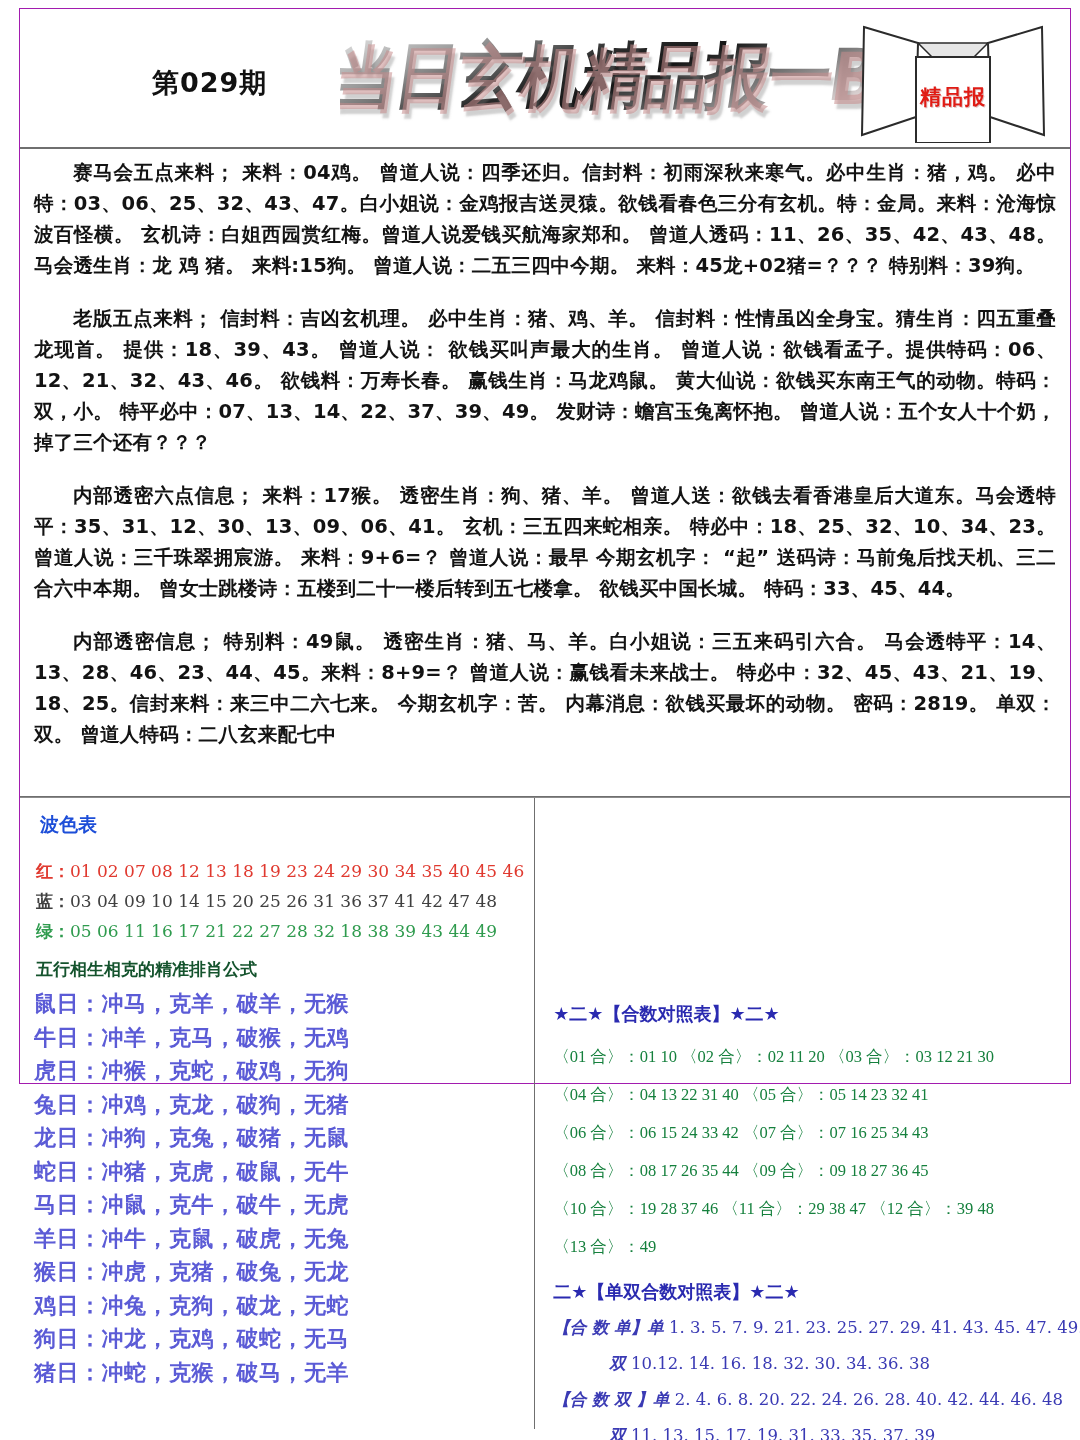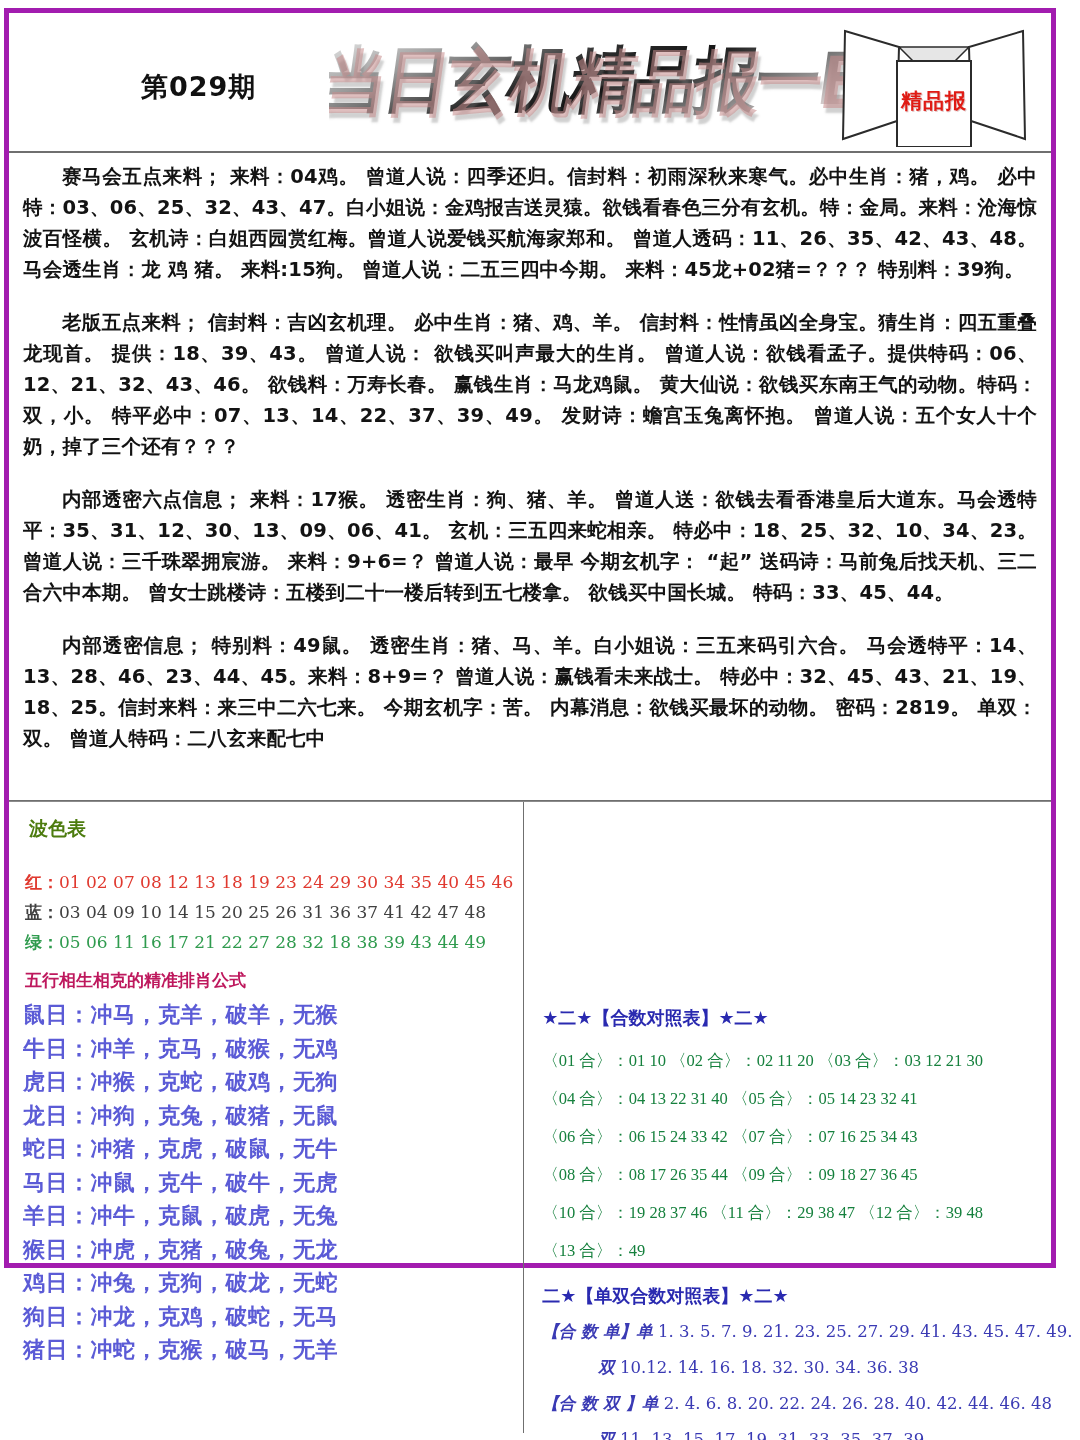--- a/index.html
+++ b/index.html
@@ -8,23 +8,23 @@
     width:1080px; height:1440px;
     background:#ffffff;
     font-family:"DejaVu Sans","Liberation Sans",sans-serif;
     position:relative;
     overflow:hidden;
   }
 
   
   .page {
     position:absolute;
-    left:4px; top:8px;
-    width:1052px; height:1260px;
-    border:5px solid #a21caf;
+    left:19px; top:8px;
+    width:1052px; height:1076px;
+    border:1px solid #a21caf;
     background:#ffffff;
   }
 
   
   .header {
     position:relative;
     height:140px;
     border-bottom:2px solid #6f6f6f;
     background:#ffffff;
   }
@@ -119,37 +119,37 @@
     border-right:1px solid #6f6f6f;
     padding:14px 10px 6px 14px;
   }
   .col-right {
     flex:1;
     padding:14px 10px 6px 18px;
     position:relative;
   }
 
   .bose-title {
-    font-size:19px; font-weight:700; color:#4d7c0f;
-    margin:0 0 25px 6px;
+    font-size:19px; font-weight:700; color:#1d4ed8;
+    margin:0 0 18px 6px;
   }
   .wave-row {
     font-size:17px;
     line-height:30px;
     font-family:"DejaVu Serif","Liberation Serif",serif;
     white-space:nowrap;
     margin-left:2px;
   }
   .wave-row .lbl { font-weight:600; }
   .wave-red   { color:#e0392f; }
   .wave-blue  { color:#404040; }
   .wave-green { color:#2f9b4e; }
 
   .formula-title {
-    font-size:17px; font-weight:700; color:#be185d;
+    font-size:17px; font-weight:700; color:#14532d;
     margin:12px 0 6px 2px;
   }
   .formula-list { margin:0; padding:0; list-style:none; }
   .formula-list li {
     font-size:22px;
     font-weight:700;
     color:#5b5bd6;
     line-height:33.5px;
     white-space:nowrap;
     letter-spacing:.5px;
@@ -230,20 +230,21 @@
       <div class="wave-row wave-green">
         <span class="lbl">绿：</span><span>05 06 11 16 17 21 22 27 28 32 18 38 39 43 44 49</span>
       </div>
 
       <div class="formula-title">五行相生相克的精准排肖公式</div>
 
       <ul class="formula-list">
         <li>鼠日：冲马，克羊，破羊，无猴</li>
         <li>牛日：冲羊，克马，破猴，无鸡</li>
         <li>虎日：冲猴，克蛇，破鸡，无狗</li>
+        <li>兔日：冲鸡，克龙，破狗，无猪</li>
         <li>龙日：冲狗，克兔，破猪，无鼠</li>
         <li>蛇日：冲猪，克虎，破鼠，无牛</li>
         <li>马日：冲鼠，克牛，破牛，无虎</li>
         <li>羊日：冲牛，克鼠，破虎，无兔</li>
         <li>猴日：冲虎，克猪，破兔，无龙</li>
         <li>鸡日：冲兔，克狗，破龙，无蛇</li>
         <li>狗日：冲龙，克鸡，破蛇，无马</li>
         <li>猪日：冲蛇，克猴，破马，无羊</li>
       </ul>
     </div>

